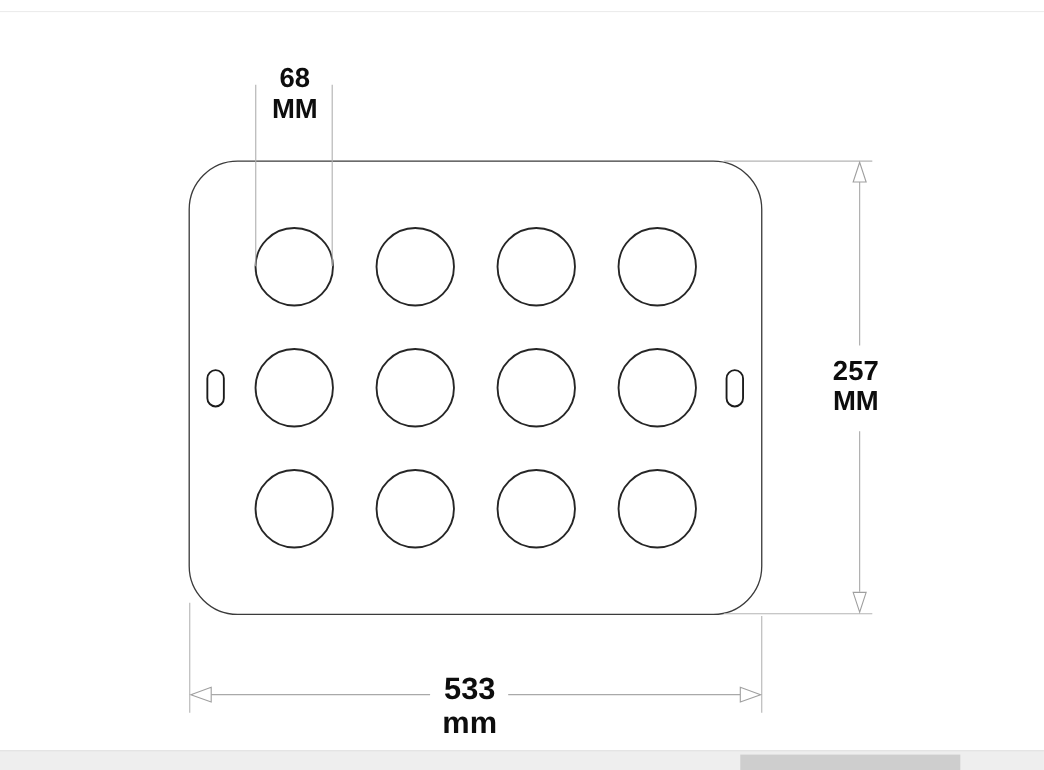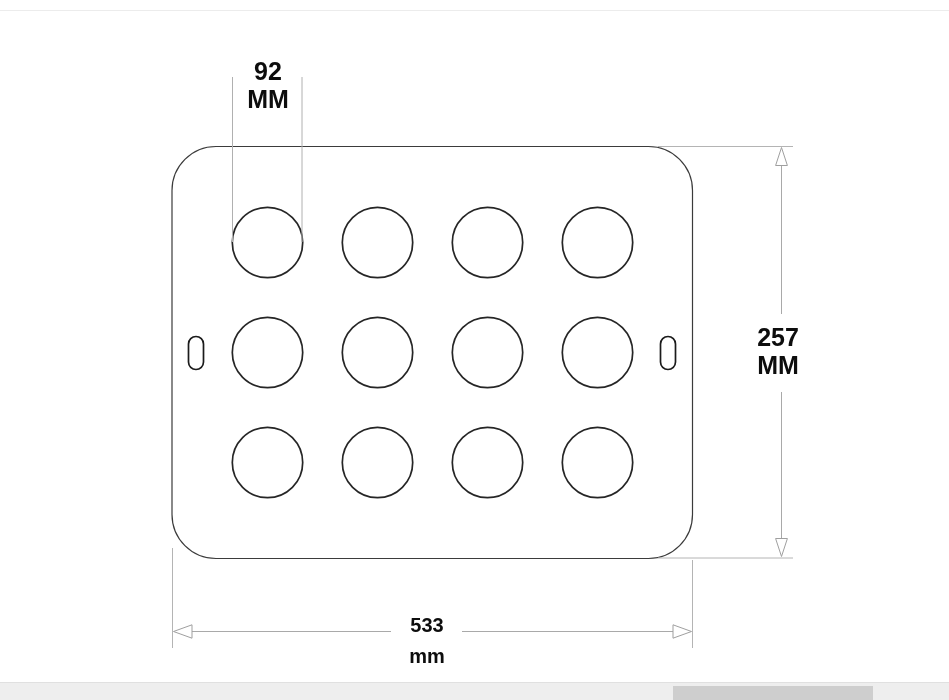--- a/index.html
+++ b/index.html
@@ -12,21 +12,21 @@
   .plate{fill:none;stroke:#3b3b3b;stroke-width:1.2;}
   .hole{fill:none;stroke:#262626;stroke-width:1.7;}
   .slot{fill:none;stroke:#1b1b1b;stroke-width:1.7;}
   .dimline{stroke:#a9a9a9;stroke-width:1;fill:none;}
   .extline{stroke:#b4b4b4;stroke-width:1;fill:none;}
   .leader{stroke:#b0b0b0;stroke-width:1;fill:none;}
   .arrow{fill:#ffffff;stroke:#9f9f9f;stroke-width:1;}
   .dim-label{position:absolute;font-weight:700;color:#0d0d0d;text-align:center;width:120px;}
   #hole-label{left:208px;top:57px;font-size:25px;line-height:28px;}
   #height-label{left:718px;top:323px;font-size:25px;line-height:28px;}
-  #width-label{left:367px;top:610px;font-size:20px;line-height:31px;}
+  #width-label{left:367px;top:610px;font-size:28px;line-height:31px;}
   .hscrollbar{
     position:absolute;left:0;top:682px;width:949px;height:18px;
     background:#eeeeee;border-top:1px solid #e0e0e0;box-sizing:border-box;
   }
   .hthumb{position:absolute;left:673px;top:3px;width:200px;height:15px;background:#cecece;}
 </style>
 </head>
 <body>
 
 <div class="canvas">
@@ -73,21 +73,21 @@
       <line class="extline" x1="172.5" y1="548" x2="172.5" y2="648"></line>
       <line class="extline" x1="692.5" y1="560" x2="692.5" y2="648"></line>
       <line class="dimline" x1="192" y1="631.5" x2="391" y2="631.5"></line>
       <line class="dimline" x1="462" y1="631.5" x2="673" y2="631.5"></line>
       <polygon class="arrow" points="173.5,631.5 192,624.8 192,638.2"></polygon>
       <polygon class="arrow" points="691.5,631.5 673,624.8 673,638.2"></polygon>
     </g>
   </svg>
 
   <div class="dim-label" id="hole-label">
-    <div>92</div>
+    <div>68</div>
     <div>MM</div>
   </div>
 
   <div class="dim-label" id="height-label">
     <div>257</div>
     <div>MM</div>
   </div>
 
   <div class="dim-label" id="width-label">
     <div>533</div>

